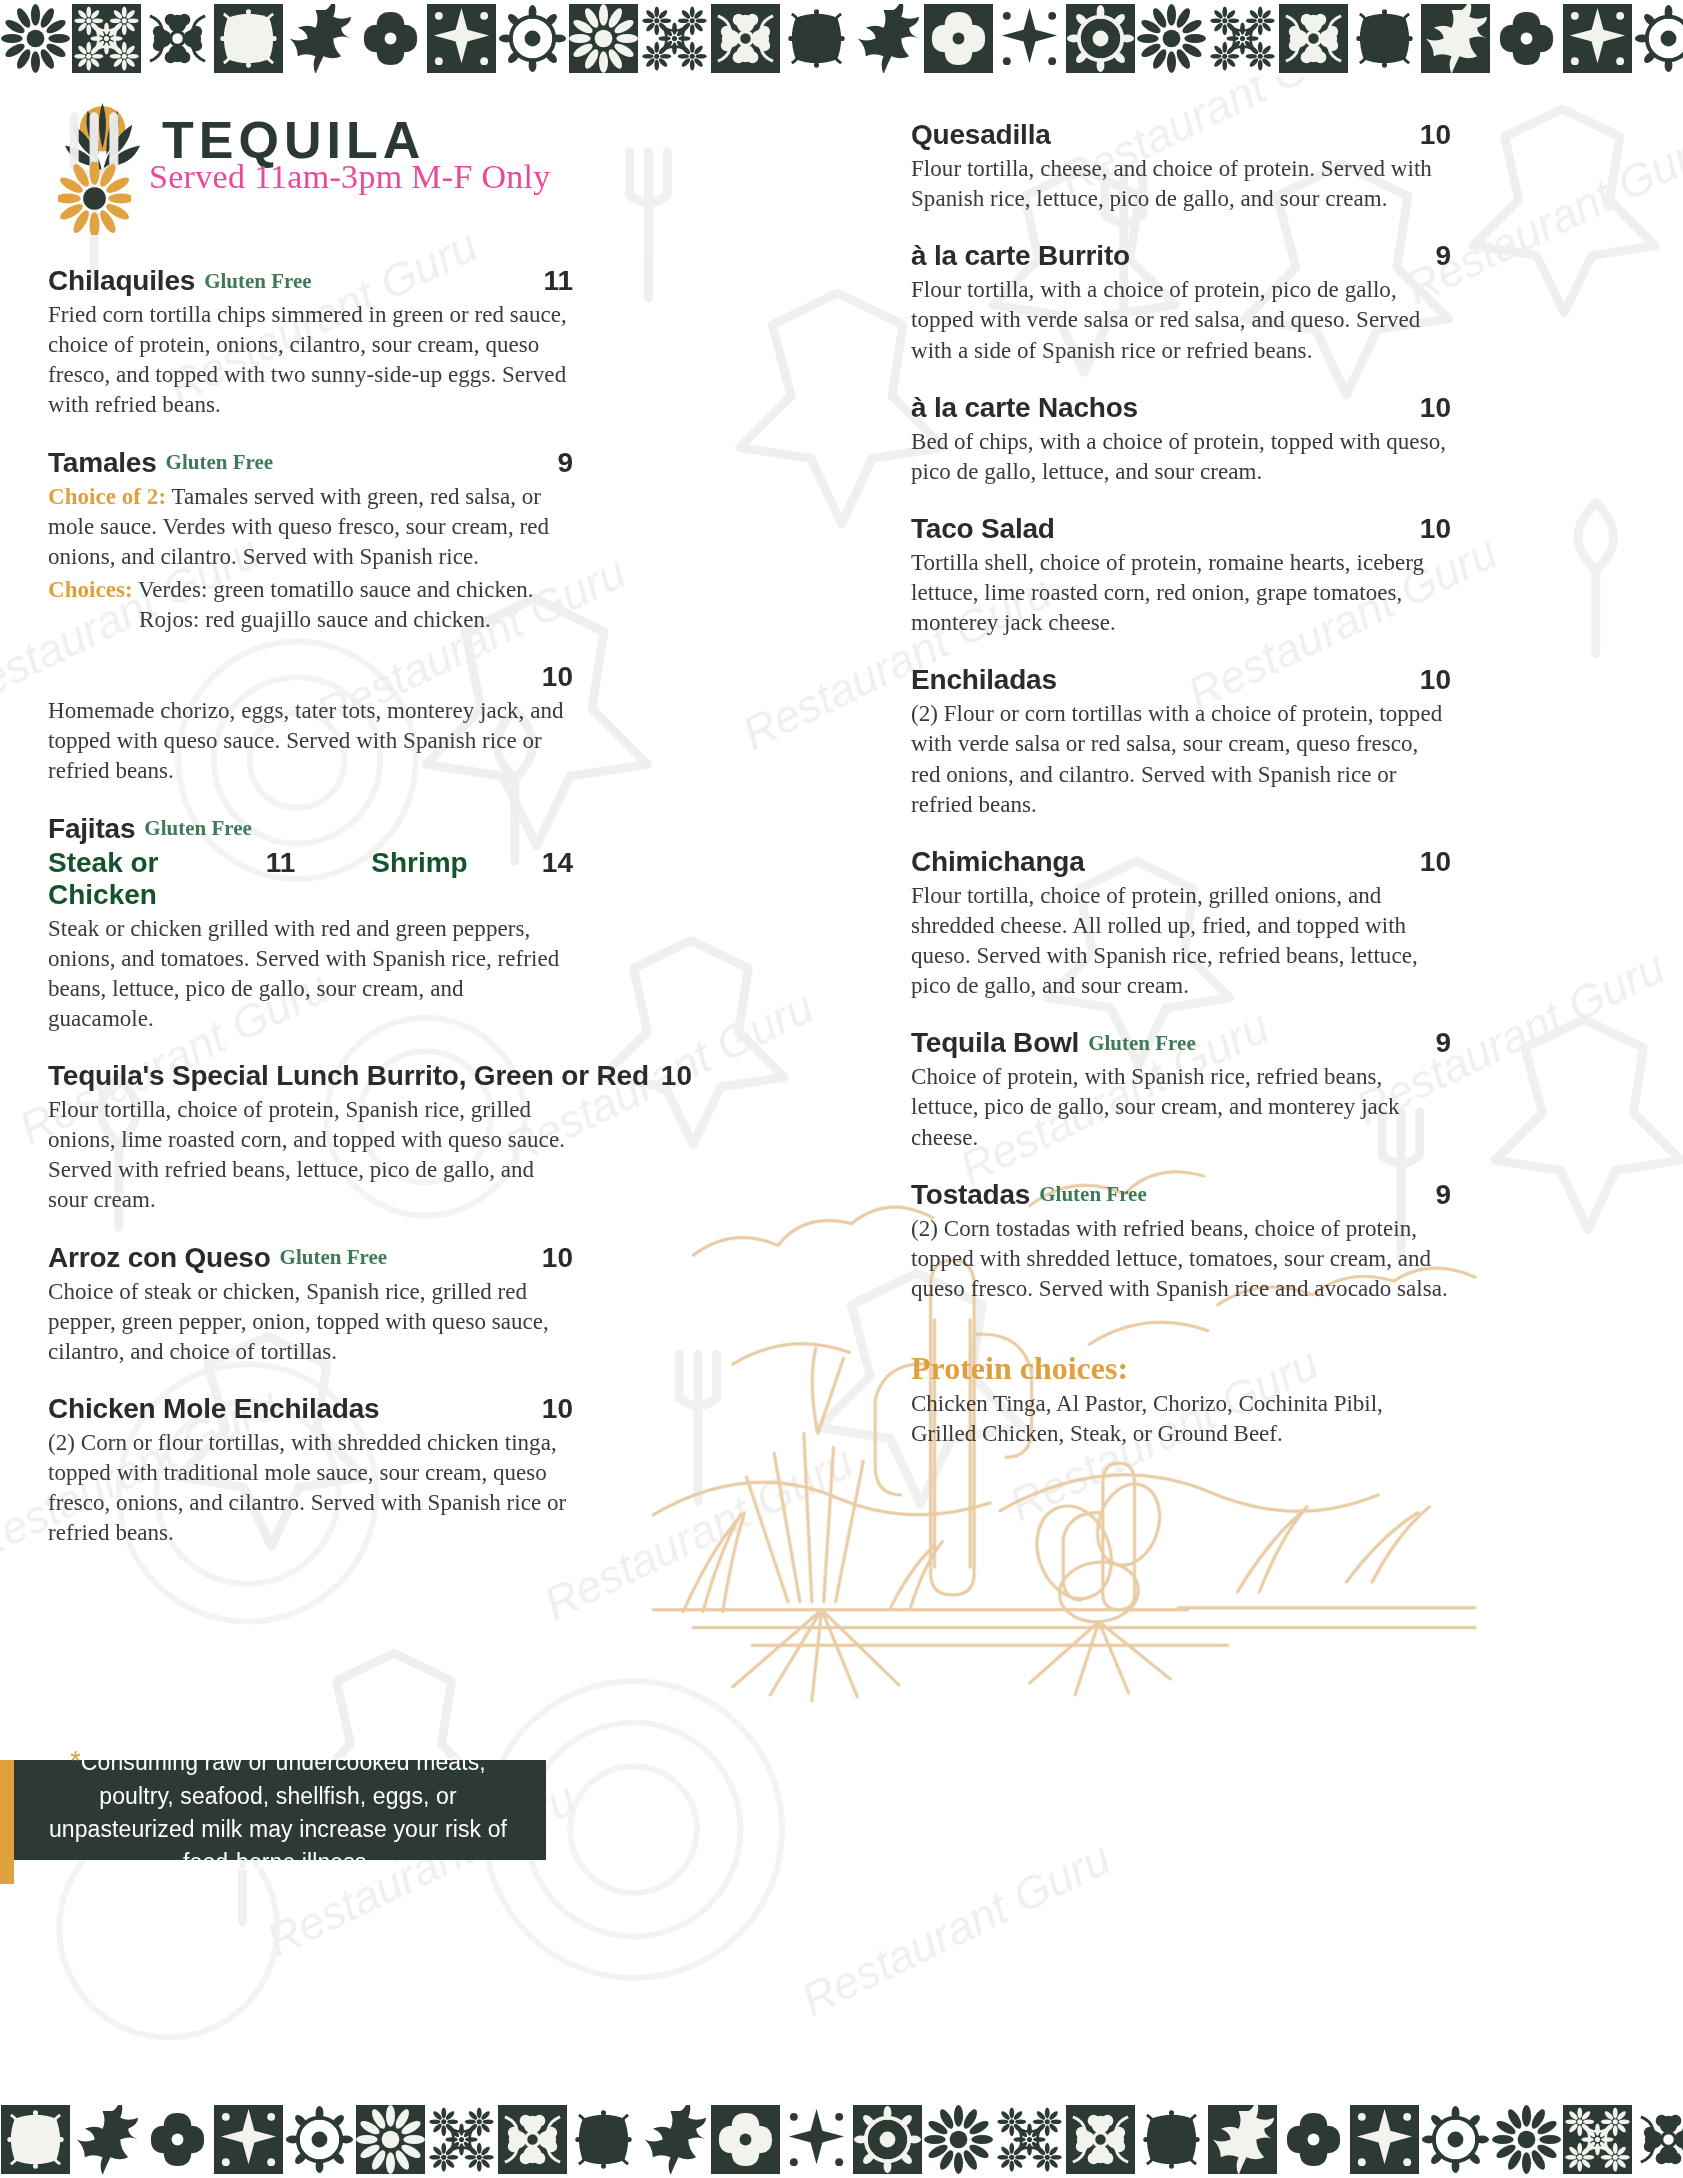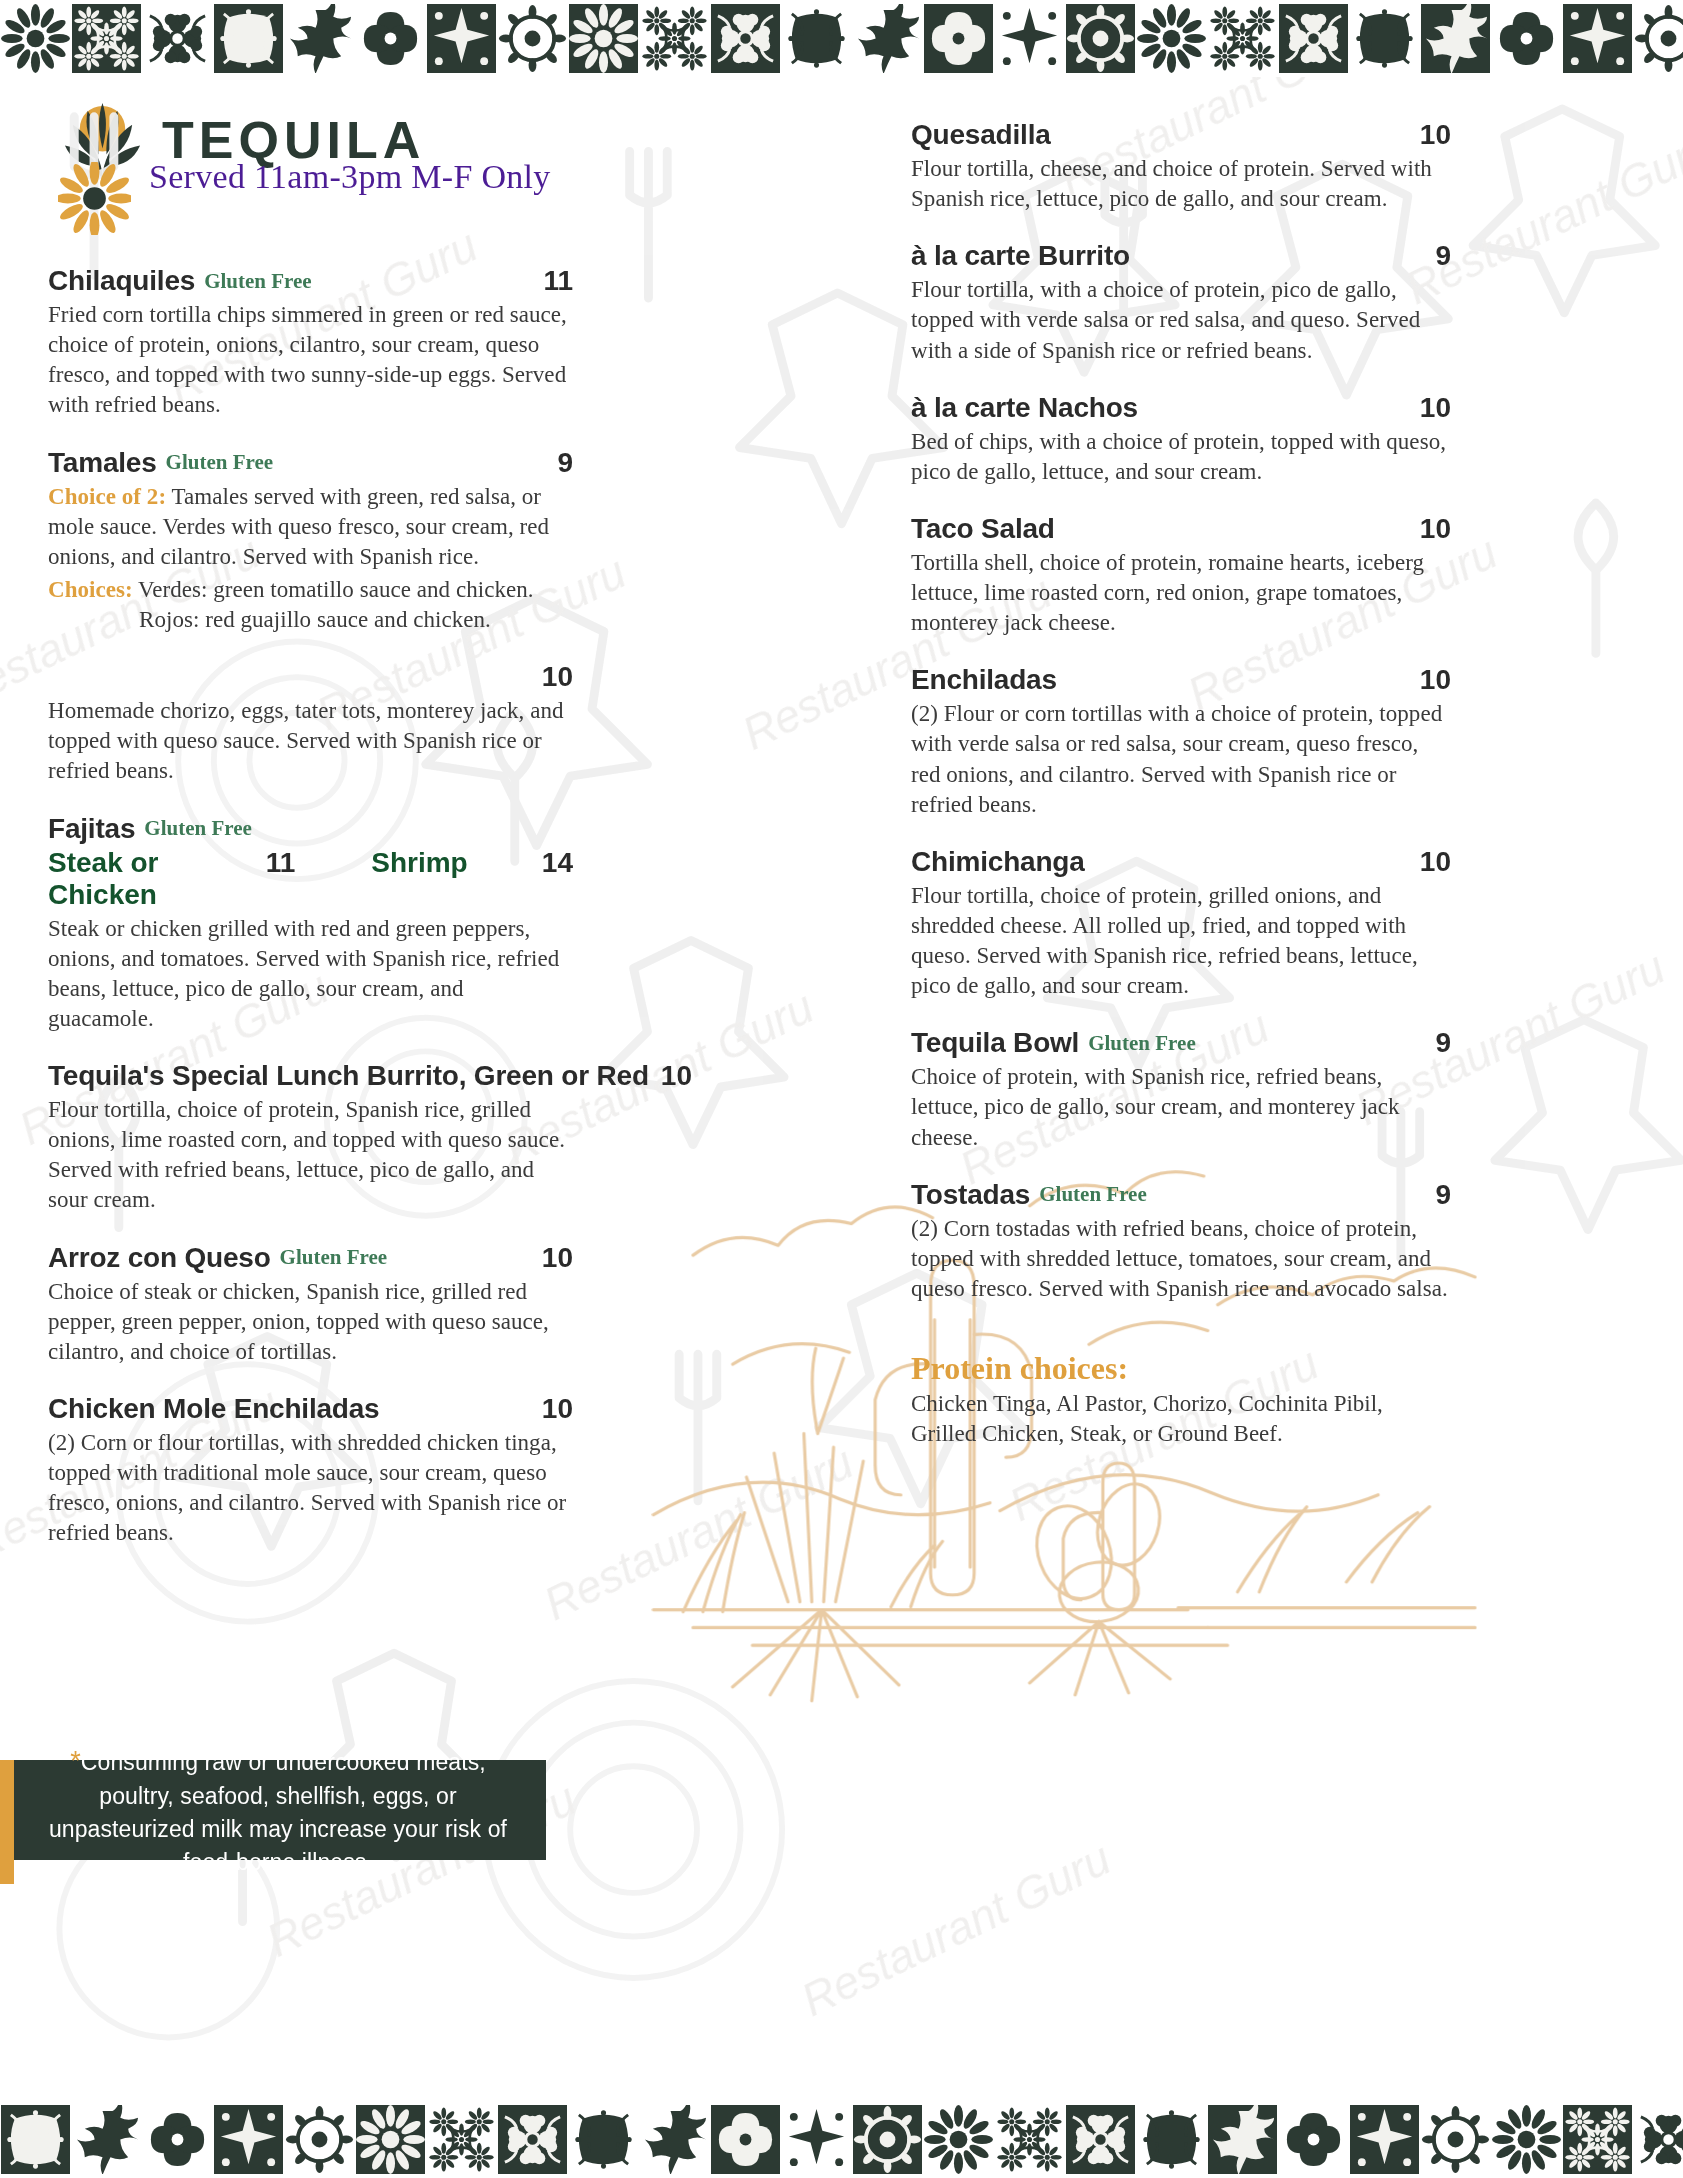--- a/index.html
+++ b/index.html
@@ -42,21 +42,21 @@
   
   .lunch-head{display:flex;align-items:flex-start;gap:18px;margin:77px 0 0 10px;}
   .sunflower{width:73px;height:73px;flex:0 0 73px;margin-top:8px;}
   .lunch-title{
     font-family:"Liberation Serif", serif;
     font-size:55px;font-weight:700;color:#DFA03E;line-height:1.02;
     letter-spacing:0.5px;
   }
   .lunch-sub{
     font-family:"Liberation Serif", serif;
-    font-size:34px;color:#4c1d95;line-height:1.25;margin-top:2px;
+    font-size:34px;color:#ec4899;line-height:1.25;margin-top:2px;
     letter-spacing:0.3px;
   }
 
   
   .items{margin-top:30px;}
   .item{margin-bottom:26px;}
   .item-head{display:flex;align-items:center;}
   .item-name{
     font-family:"Liberation Sans", sans-serif;
     font-weight:700;font-size:28px;color:#2B2B2B;letter-spacing:-0.2px;

